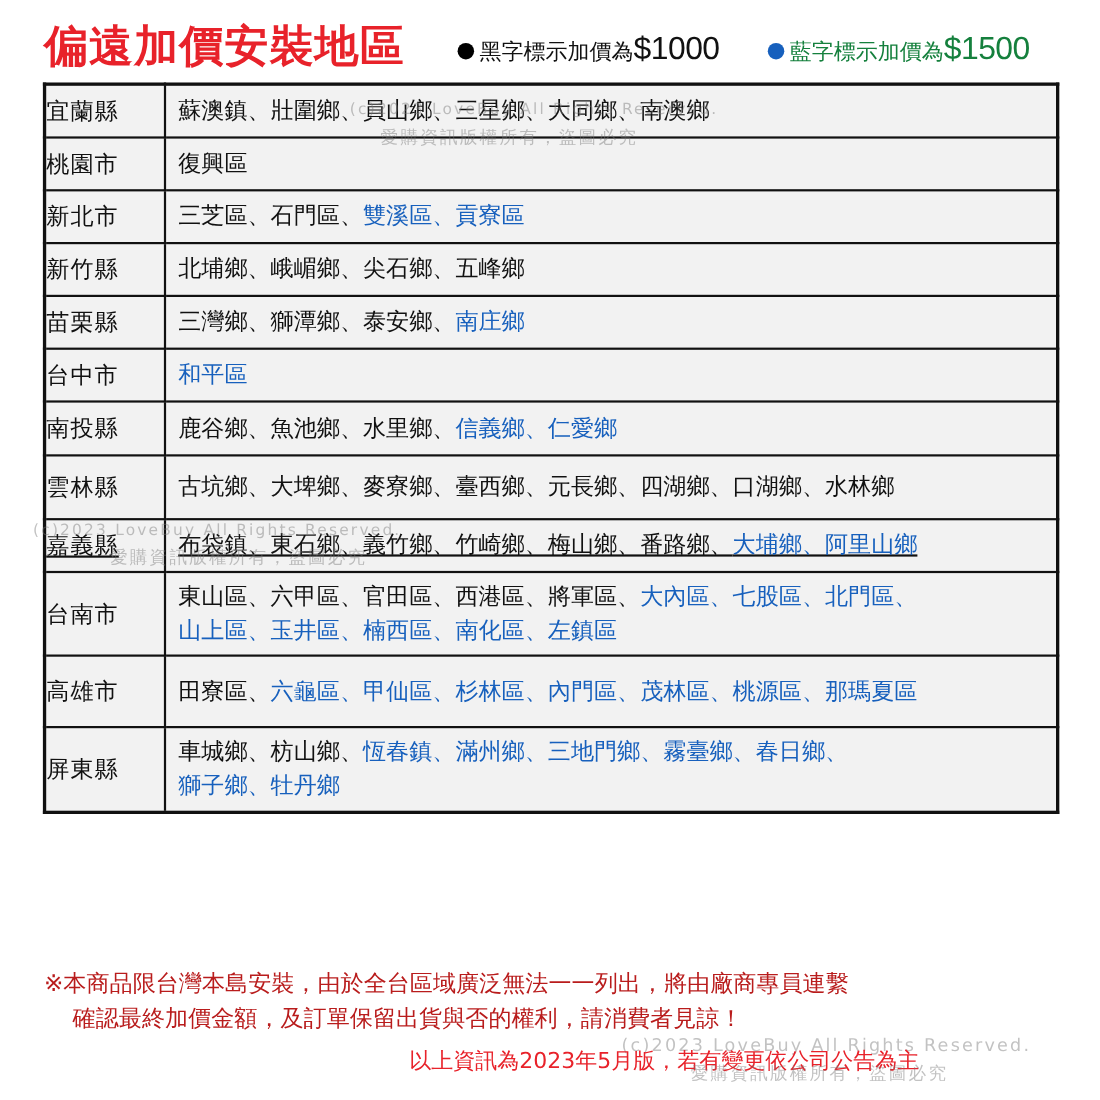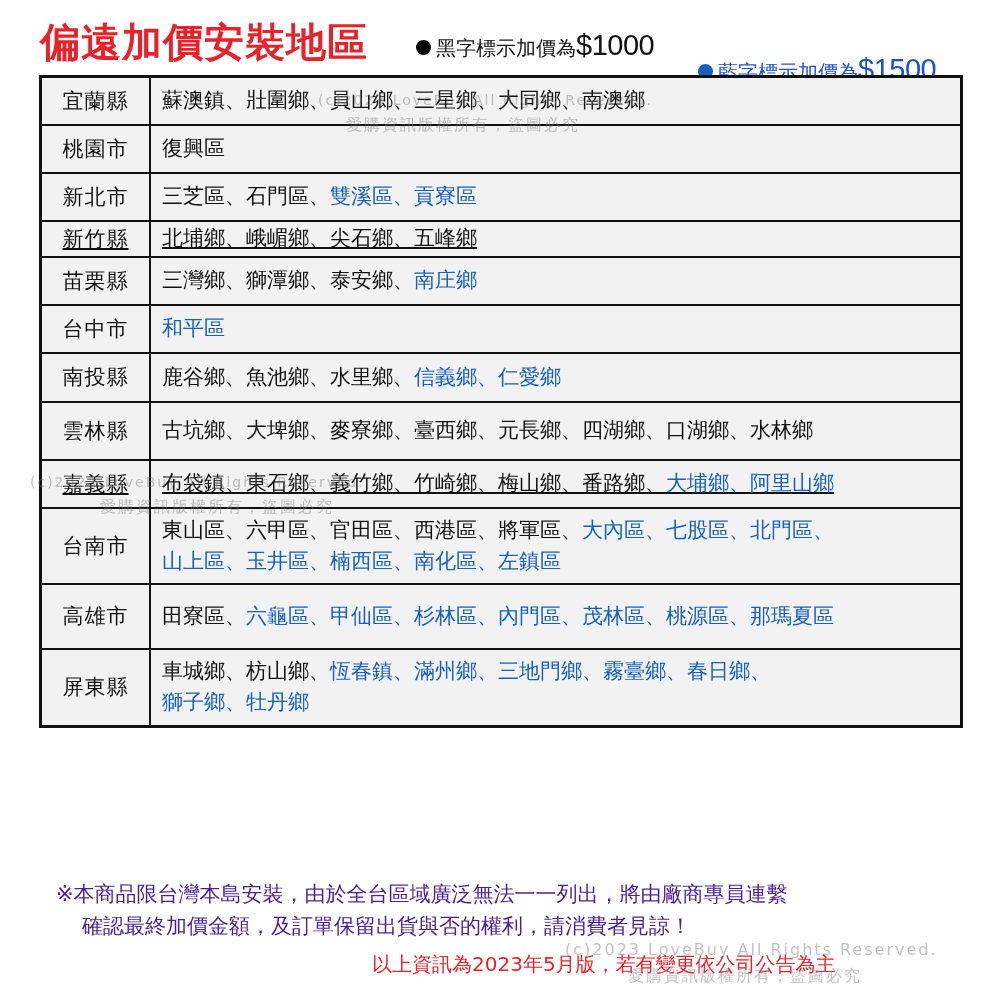--- a/index.html
+++ b/index.html
@@ -6,30 +6,30 @@
   body { width:1000px; height:1000px; position:relative; overflow:hidden;
          font-family:"DejaVu Sans", "Liberation Sans", sans-serif; color:#111; }
   .title { position:absolute; left:40px; top:16px; font-size:40px; font-weight:bold;
            color:#e8222a; letter-spacing:1px; line-height:52px; white-space:nowrap; }
   .legend { position:absolute; top:28px; font-size:20px; white-space:nowrap; line-height:34px;text-align:right; }
   .legend .dot { display:inline-block; width:15px; height:15px; border-radius:50%; margin-right:5px;
                  vertical-align:middle; position:relative; top:-2px; }
   .legend .price { font-size:29px; font-family:"Liberation Sans", sans-serif; letter-spacing:-0.5px; }
   .legend-black { left:416px; color:#111; }
   .legend-black .dot { background:#000; }
-  .legend-blue { left:698px; color:#1d4ed8;margin-top:24px; }
+  .legend-blue { left:698px; color:#15803d; }
   .legend-blue .dot { background:#1760bd; }
   table.regions { position:absolute; left:39px; top:75px; width:924px; border-collapse:collapse;
                   background:#f2f2f2; border:3px solid #111; }
   table.regions td { border:2px solid #111; padding:0; background:#f2f2f2; }
-  td.county { width:107px; text-align:center; font-size:21px; letter-spacing:1px; }
+  td.county { width:107px; text-align:left; font-size:21px; letter-spacing:1px; }
   td.areas { padding:0 8px 0 11px !important; font-size:21px; line-height:31px;border-radius:17px; }
   .blue { color:#1760bd; }
   .black { color:#111; }
-  .note { position:absolute; left:56px; top:878px; font-size:21px; line-height:32px; color:#4c1d95; white-space:nowrap; }
+  .note { position:absolute; left:40px; top:878px; font-size:21px; line-height:32px; color:#b91c1c; white-space:nowrap; }
   .note .l2 { padding-left:26px; }
   .edition { position:absolute; left:372px; top:951px; font-size:20px; color:#e8222a; font-weight:normal; white-space:nowrap; }
   .wm { position:absolute; color:rgba(120,120,120,0.45); font-size:14px; white-space:nowrap; letter-spacing:2px; pointer-events:none; }
   .wm.big { font-size:16px; }
 </style>
 </head>
 <body>
 
 <div class="title">偏遠加價安裝地區</div>
 
@@ -53,21 +53,21 @@
         <td class="areas">
           <div><span class="black">復興區</span></div>
         </td>
       </tr>
       <tr style="height: 48px;">
         <td class="county">新北市</td>
         <td class="areas">
           <div><span class="black">三芝區、石門區、</span><span class="blue">雙溪區、貢寮區</span></div>
         </td>
       </tr>
-      <tr style="height: 36px; text-decoration: underline;">
+      <tr style="height: 48px;">
         <td class="county">新竹縣</td>
         <td class="areas">
           <div><span class="black">北埔鄉、峨嵋鄉、尖石鄉、五峰鄉</span></div>
         </td>
       </tr>
       <tr style="height: 48px;">
         <td class="county">苗栗縣</td>
         <td class="areas">
           <div><span class="black">三灣鄉、獅潭鄉、泰安鄉、</span><span class="blue">南庄鄉</span></div>
         </td>

